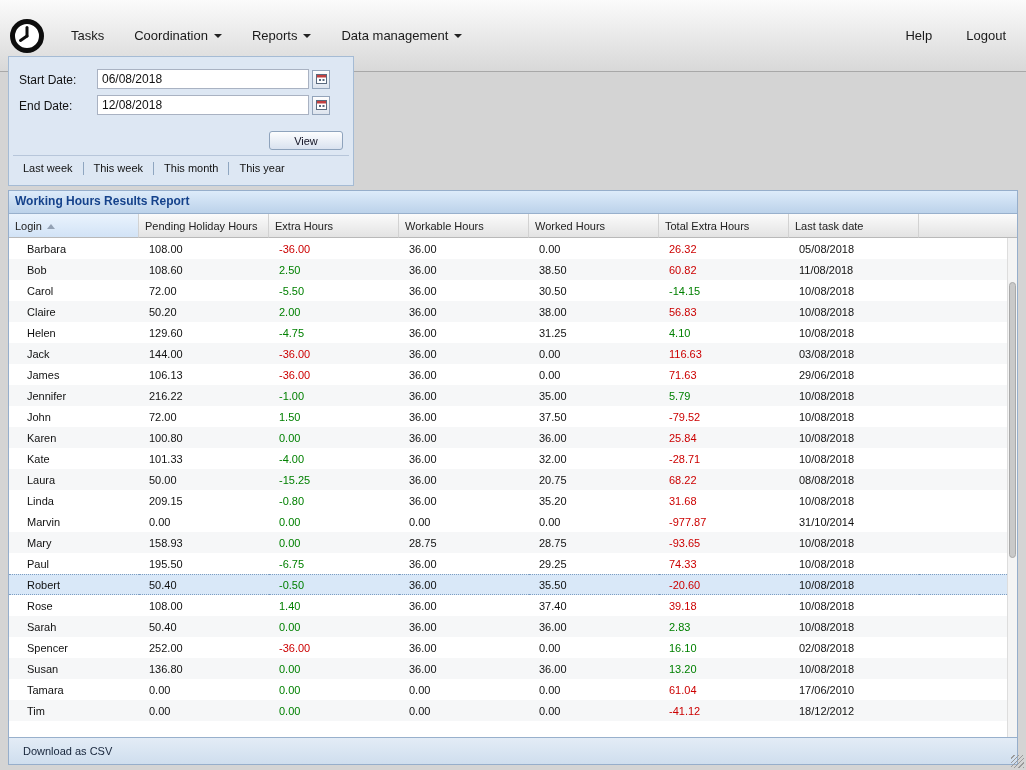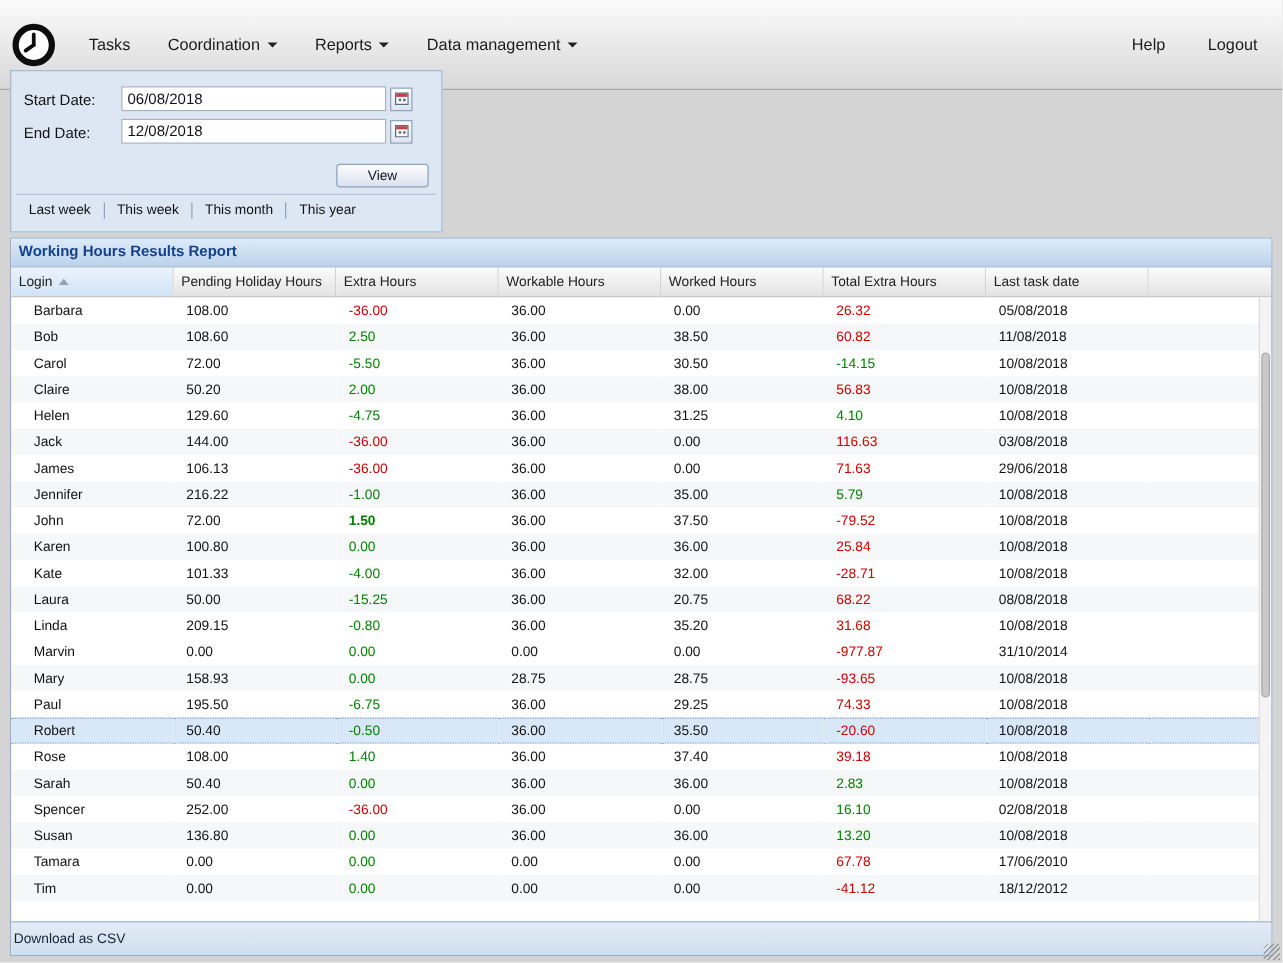--- a/index.html
+++ b/index.html
@@ -56,21 +56,21 @@
     border-top:1px solid transparent;border-bottom:1px solid transparent;}
   td.login-cell{padding-left:18px;}
   tr.even td{background:#ffffff;}
   tr.odd td{background:#f6f7f8;}
   tr.selected td{background:#d9e8f8;border-top:1px dotted #7d9ec2;border-bottom:1px dotted #7d9ec2;}
   .scrollbar{position:absolute;top:24px;right:0;bottom:0;width:10px;
     background:#f4f4f4;border-left:1px solid #ddd;box-sizing:border-box;cursor:pointer;}
   .scroll-thumb{position:absolute;left:1px;top:44px;width:7px;height:276px;
     background:#c9c9c9;border:1px solid #a9a9a9;border-radius:4px;box-sizing:border-box;cursor:pointer;}
   .report-footer{flex:0 0 26px;background:linear-gradient(#e3ecf6,#cfdeee);
-    border-top:1px solid #98b0cc;display:flex;align-items:center;padding-left:2px;}
+    border-top:1px solid #98b0cc;display:flex;align-items:center;padding-left:14px;}
   .download-link{font-size:11px;color:#16243a;cursor:pointer;}
   .resize-grip{position:absolute;right:2px;bottom:2px;width:13px;height:13px;cursor:nwse-resize;
     background:repeating-linear-gradient(135deg,transparent 0 2px,#9a9a9a 2px 3px);}
 </style>
 </head>
 <body>
 
 <div class="navbar">
   <span class="logo">
     <svg viewBox="0 0 36 36" width="36" height="36">
@@ -239,21 +239,21 @@
             <td style="color: rgb(0, 128, 0);">-1.00</td>
             <td>36.00</td>
             <td>35.00</td>
             <td style="color: rgb(0, 128, 0);">5.79</td>
             <td>10/08/2018</td>
             <td class="filler"></td>
           </tr>
           <tr class="even">
             <td class="login-cell">John</td>
             <td>72.00</td>
-            <td style="color: rgb(0, 128, 0); font-weight: bold;">1.50</td>
+            <td style="color: rgb(0, 128, 0);">1.50</td>
             <td>36.00</td>
             <td>37.50</td>
             <td style="color: rgb(204, 0, 0);">-79.52</td>
             <td>10/08/2018</td>
             <td class="filler"></td>
           </tr>
           <tr class="odd">
             <td class="login-cell">Karen</td>
             <td>100.80</td>
             <td style="color: rgb(0, 128, 0);">0.00</td>
@@ -372,21 +372,21 @@
             <td style="color: rgb(0, 128, 0);">13.20</td>
             <td>10/08/2018</td>
             <td class="filler"></td>
           </tr>
           <tr class="even">
             <td class="login-cell">Tamara</td>
             <td>0.00</td>
             <td style="color: rgb(0, 128, 0);">0.00</td>
             <td>0.00</td>
             <td>0.00</td>
-            <td style="color: rgb(204, 0, 0);">67.78</td>
+            <td style="color: rgb(204, 0, 0);">61.04</td>
             <td>17/06/2010</td>
             <td class="filler"></td>
           </tr>
           <tr class="odd">
             <td class="login-cell">Tim</td>
             <td>0.00</td>
             <td style="color: rgb(0, 128, 0);">0.00</td>
             <td>0.00</td>
             <td>0.00</td>
             <td style="color: rgb(204, 0, 0);">-41.12</td>

